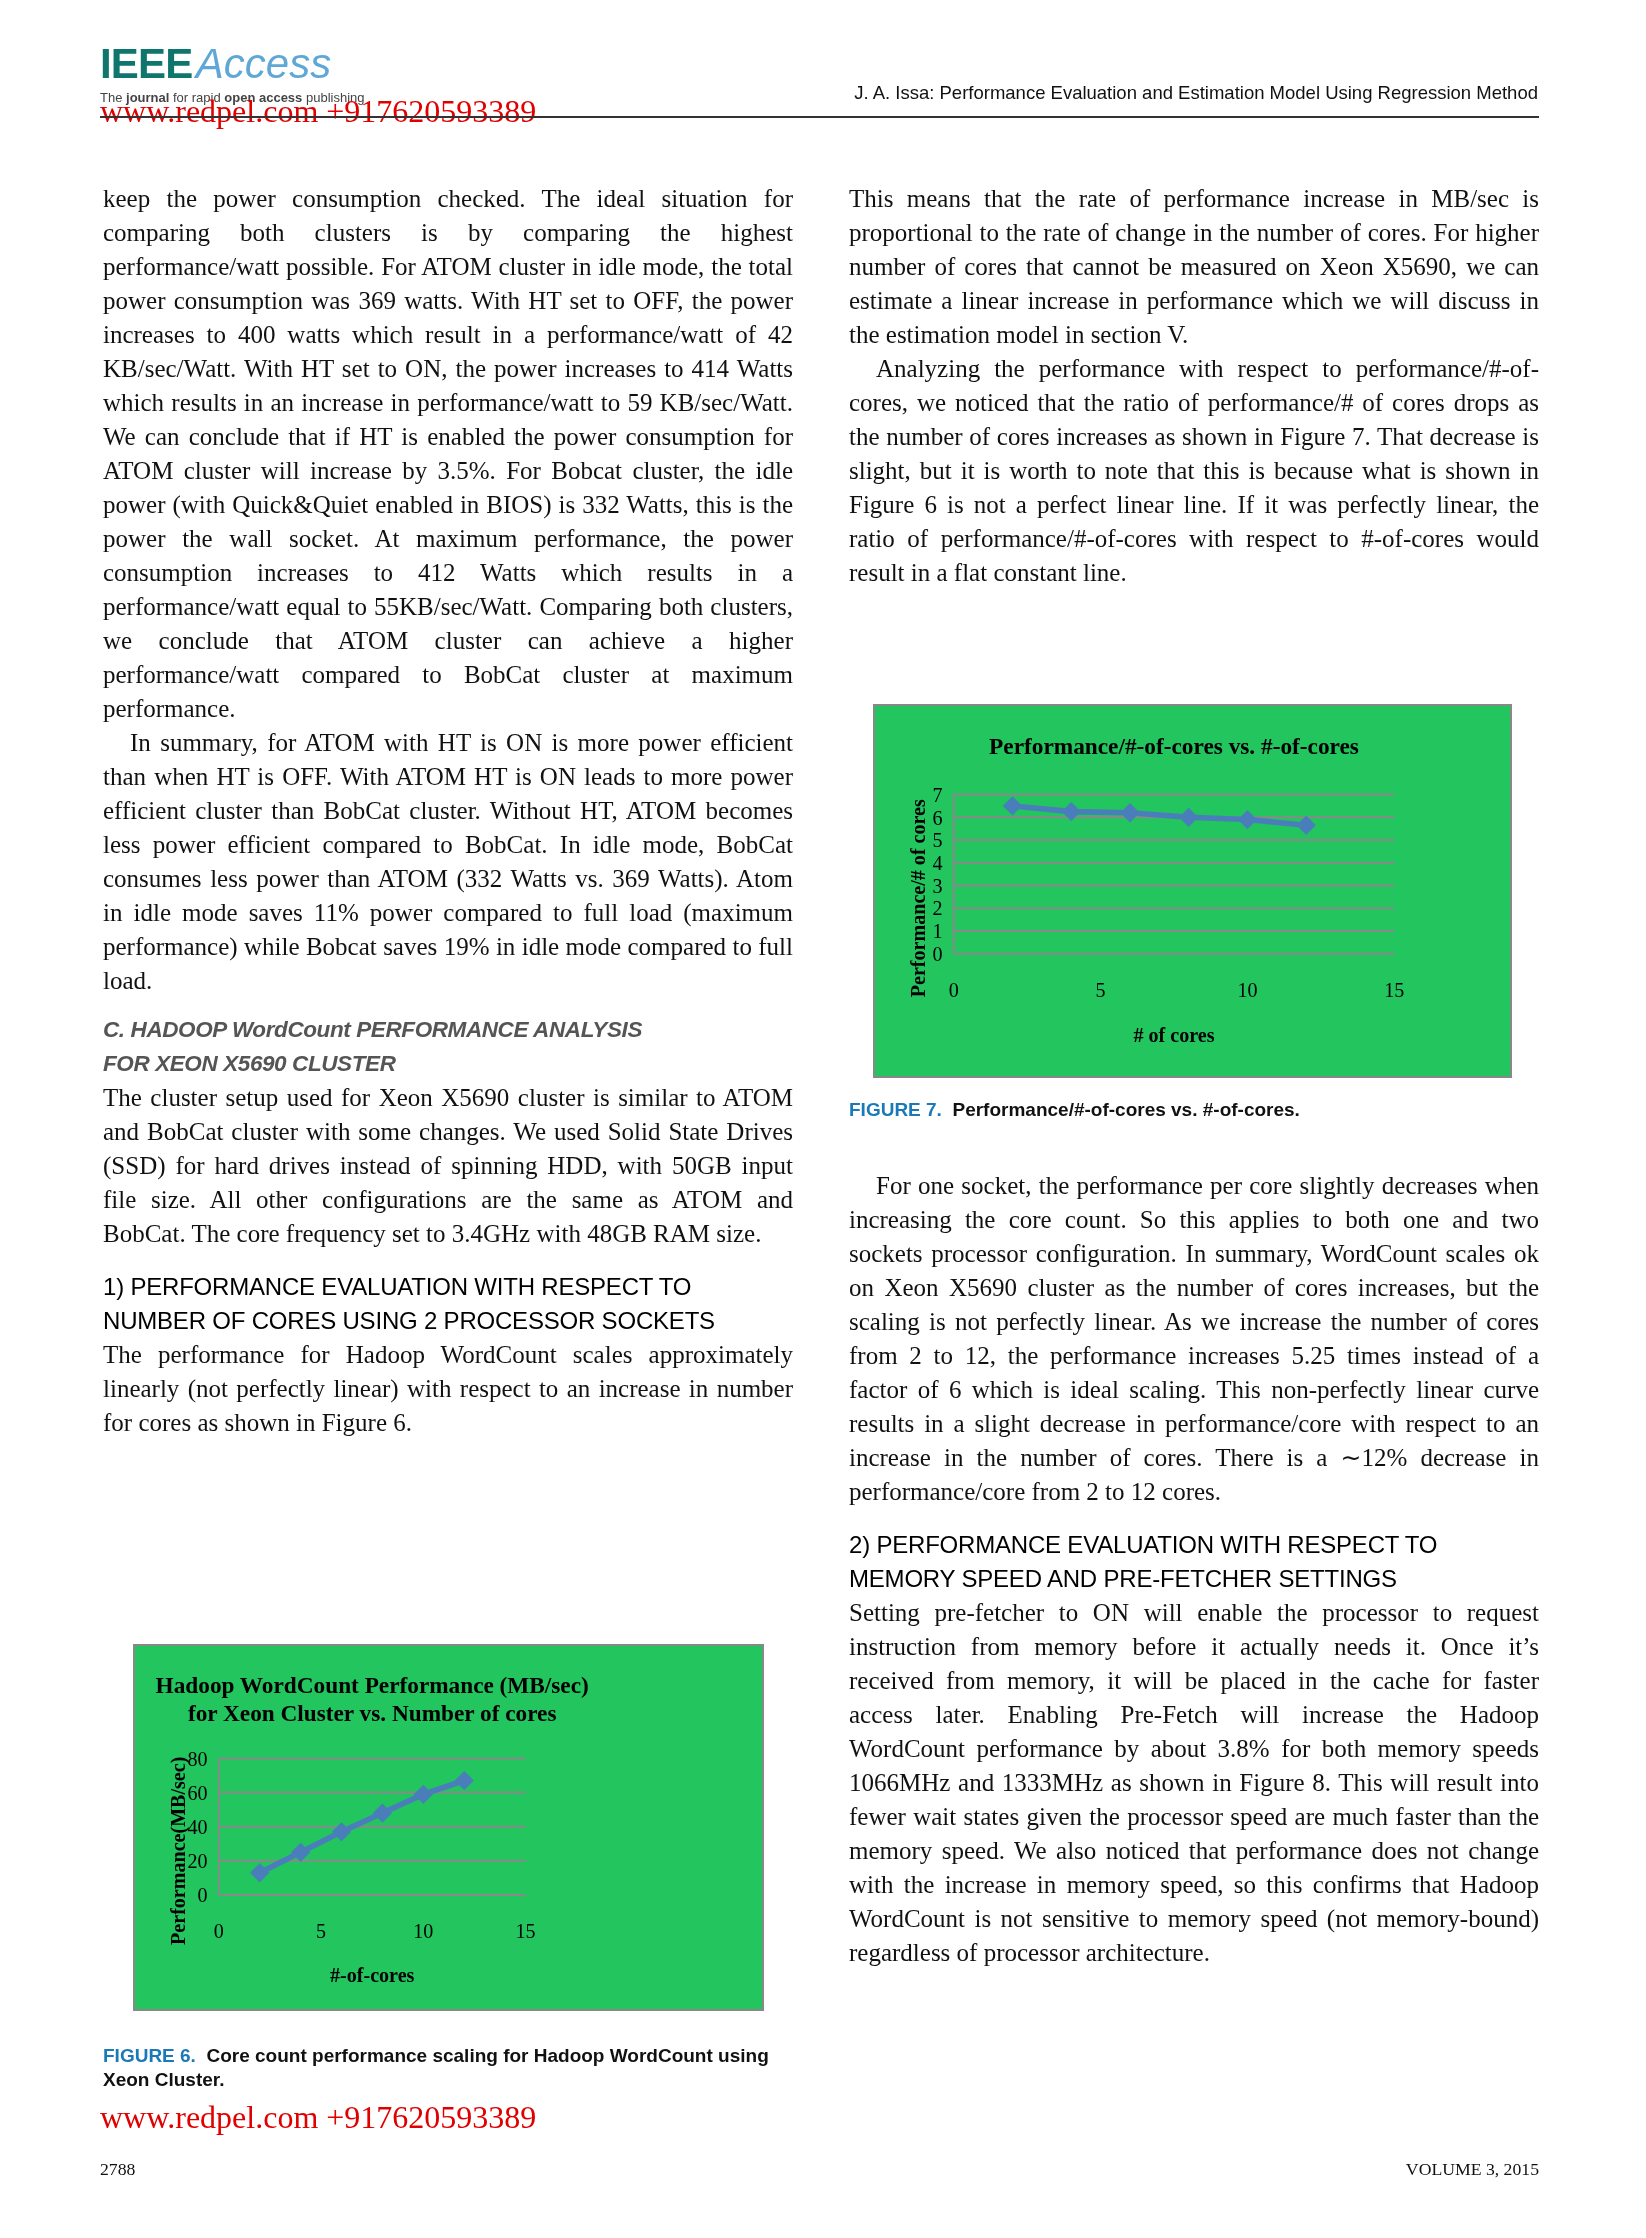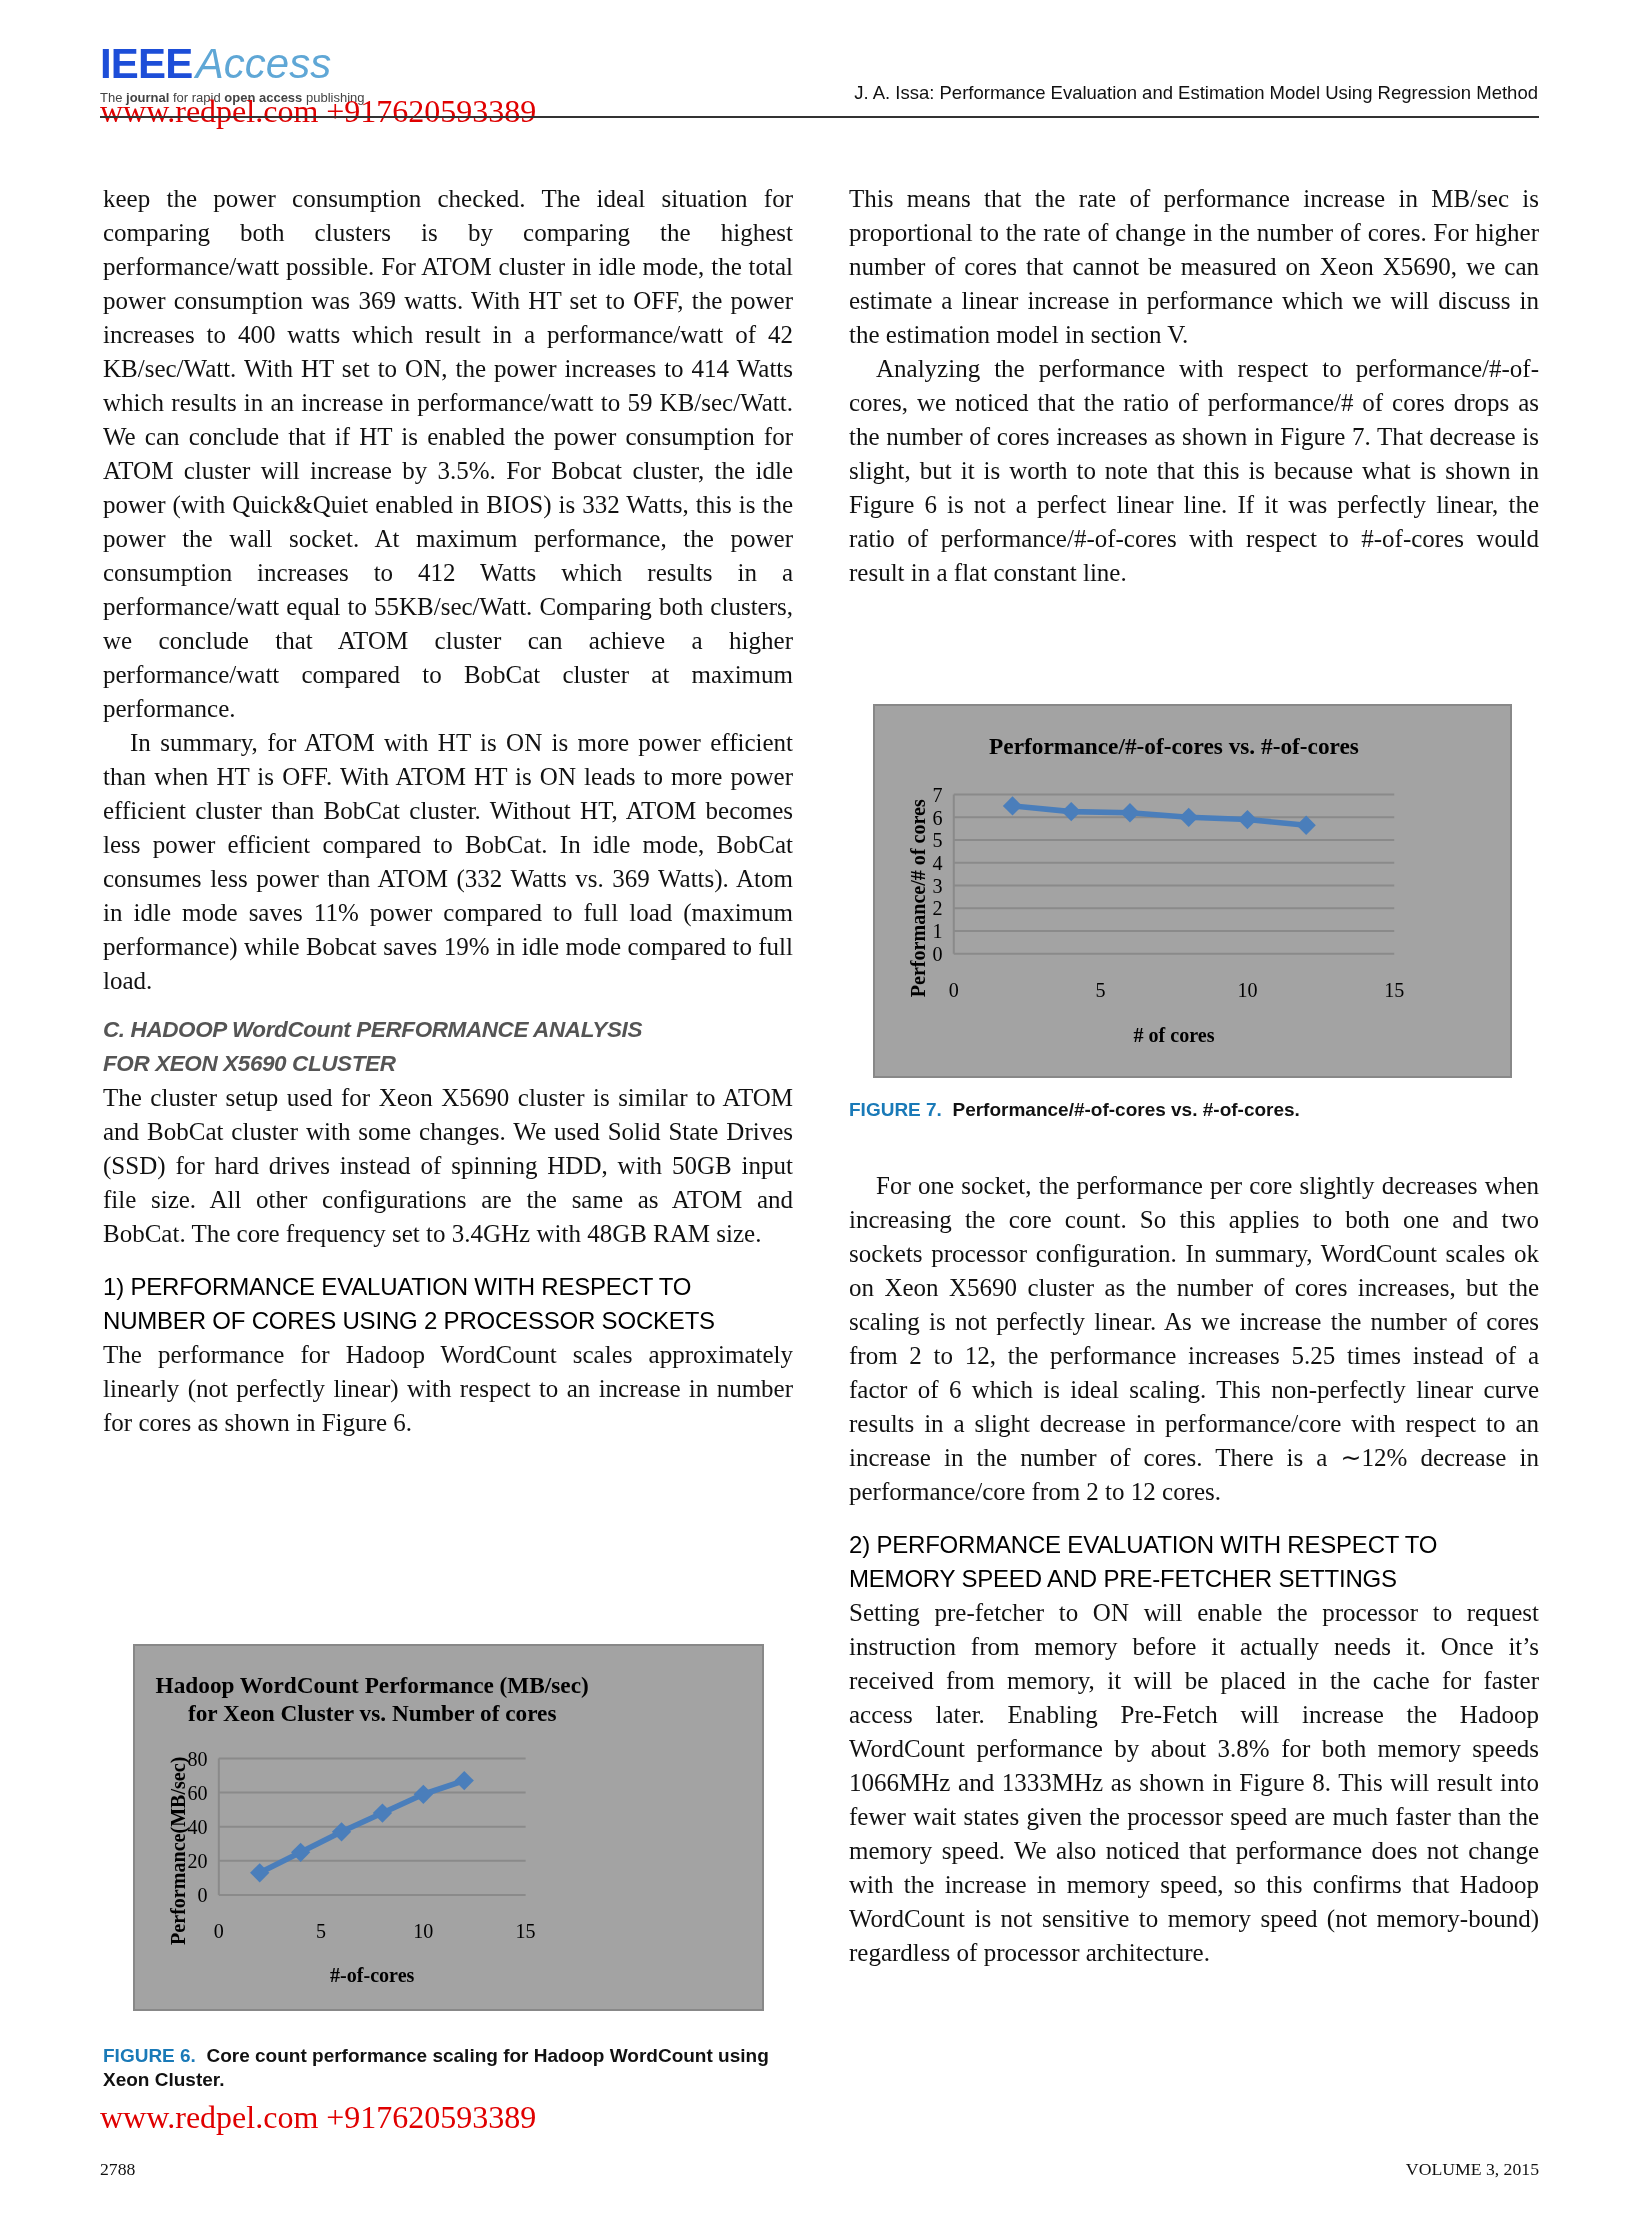--- a/index.html
+++ b/index.html
@@ -1,29 +1,29 @@
 <!DOCTYPE html>
 <html style="font-size:13px"><head>
 <meta charset="utf-8">
 <style>
   html,body{margin:0;padding:0;background:#fff;}
   body{width:1647px;height:2239px;position:relative;overflow:hidden;font-family:"Liberation Serif",serif;color:#111;}
   .abs{position:absolute;}
-  .logo-ieee{font-family:"Liberation Sans",sans-serif;font-weight:bold;color:#1d4ed8;font-size:42px;letter-spacing:-0.8px;}
+  .logo-ieee{font-family:"Liberation Sans",sans-serif;font-weight:bold;color:#0f766e;font-size:42px;letter-spacing:-0.8px;}
   .logo-access{font-family:"Liberation Sans",sans-serif;color:#5fa7d6;font-size:42px;font-style:italic;font-weight:normal;}
   .tagline{font-family:"Liberation Sans",sans-serif;font-size:13px;color:#444;}
   .watermark{font-family:"Liberation Serif",serif;color:#e00000;font-size:32px;}
   .running-head{font-family:"Liberation Sans",sans-serif;font-size:18.5px;color:#111;}
   .rule{height:1.6px;background:#333;}
   .col{position:absolute;width:690px;font-size:25px;line-height:34px;text-align:justify;}
   .col p{margin:0;}
   .indent{text-indent:27px;}
   .sec-head{font-family:"Liberation Sans",sans-serif;font-style:italic;font-weight:bold;color:#555;font-size:22.5px;line-height:34px;letter-spacing:-0.4px;}
   .subsec-head{font-family:"Liberation Sans",sans-serif;color:#000000;font-size:24px;line-height:34px;letter-spacing:-0.2px;}
-  .fig-box{position:absolute;border:2.4px solid #888;background:#a3a3a3;}
+  .fig-box{position:absolute;border:2.4px solid #888;background:#22c55e;}
   .caption{font-family:"Liberation Sans",sans-serif;font-size:19px;font-weight:bold;line-height:24px;}
   .cap-label{color:#1a7ab8;}
   .footer{font-family:Liberation Serif, serif;font-size:17.7px;margin-top:26px;}
   svg text{font-family:"Liberation Serif",serif;}
 </style>
 </head>
 <body>
 
 <div class="abs" style="left:100px;top:40px;">
   <span class="logo-ieee">IEEE</span>

